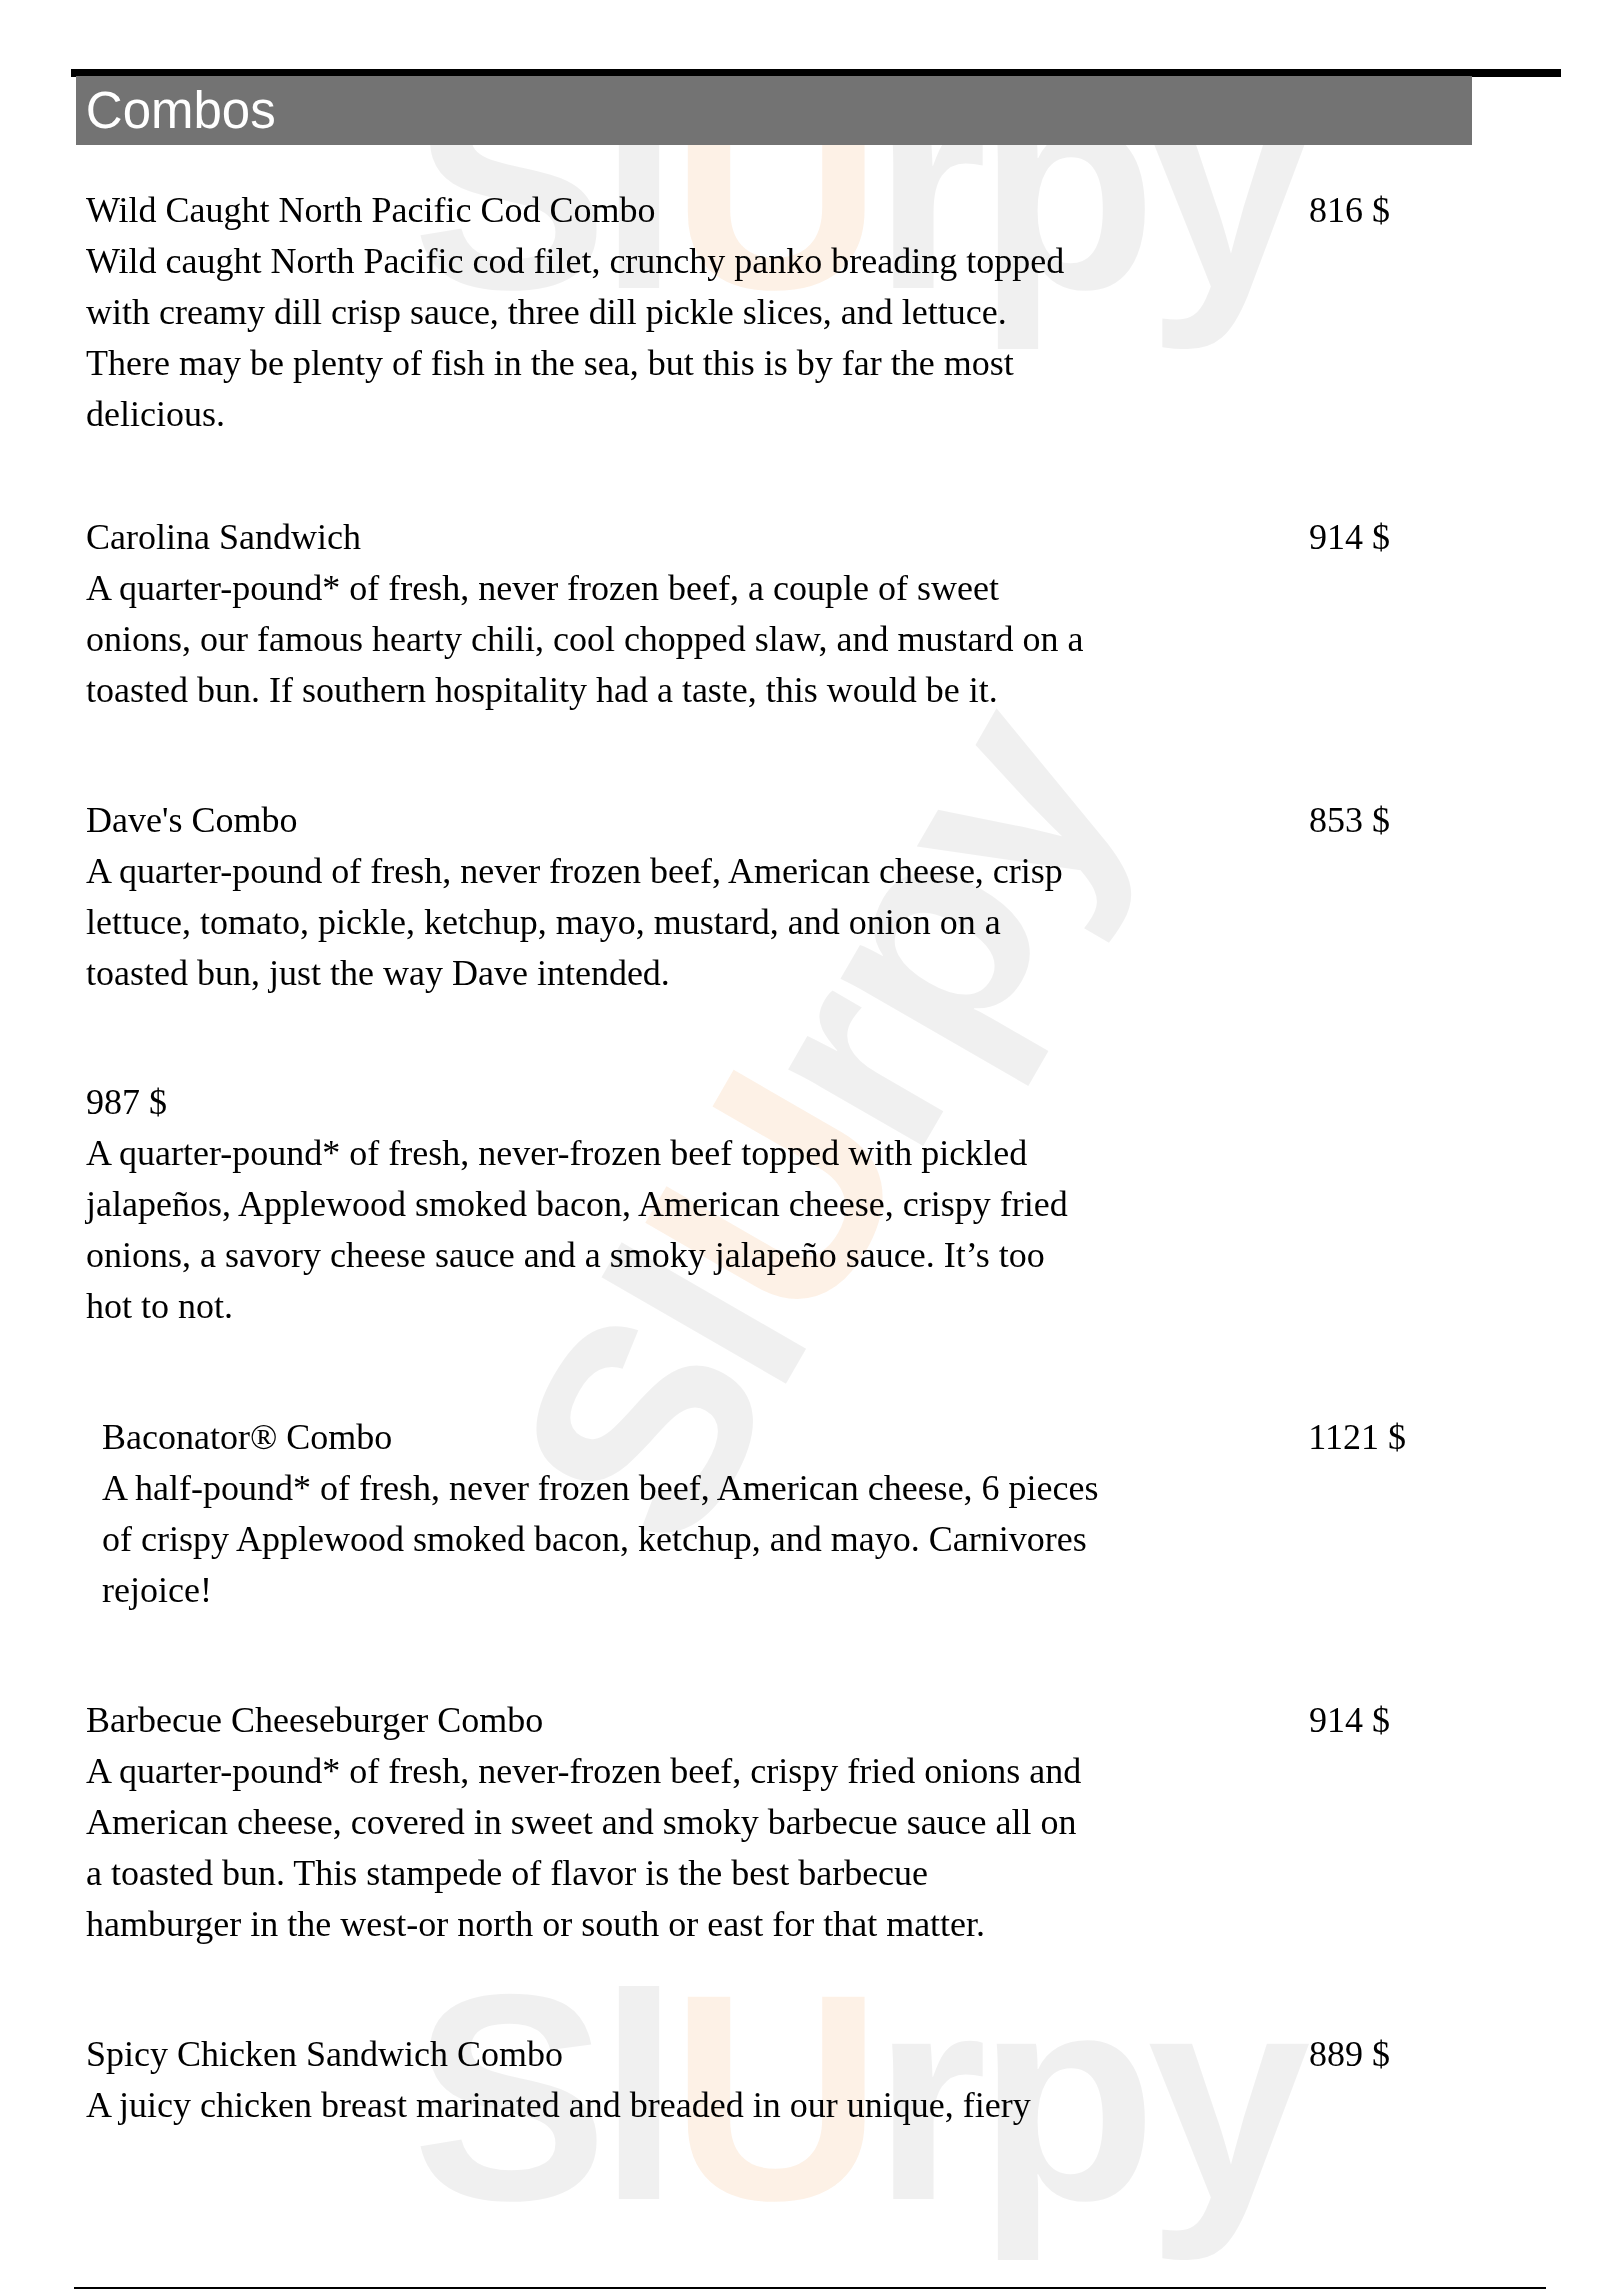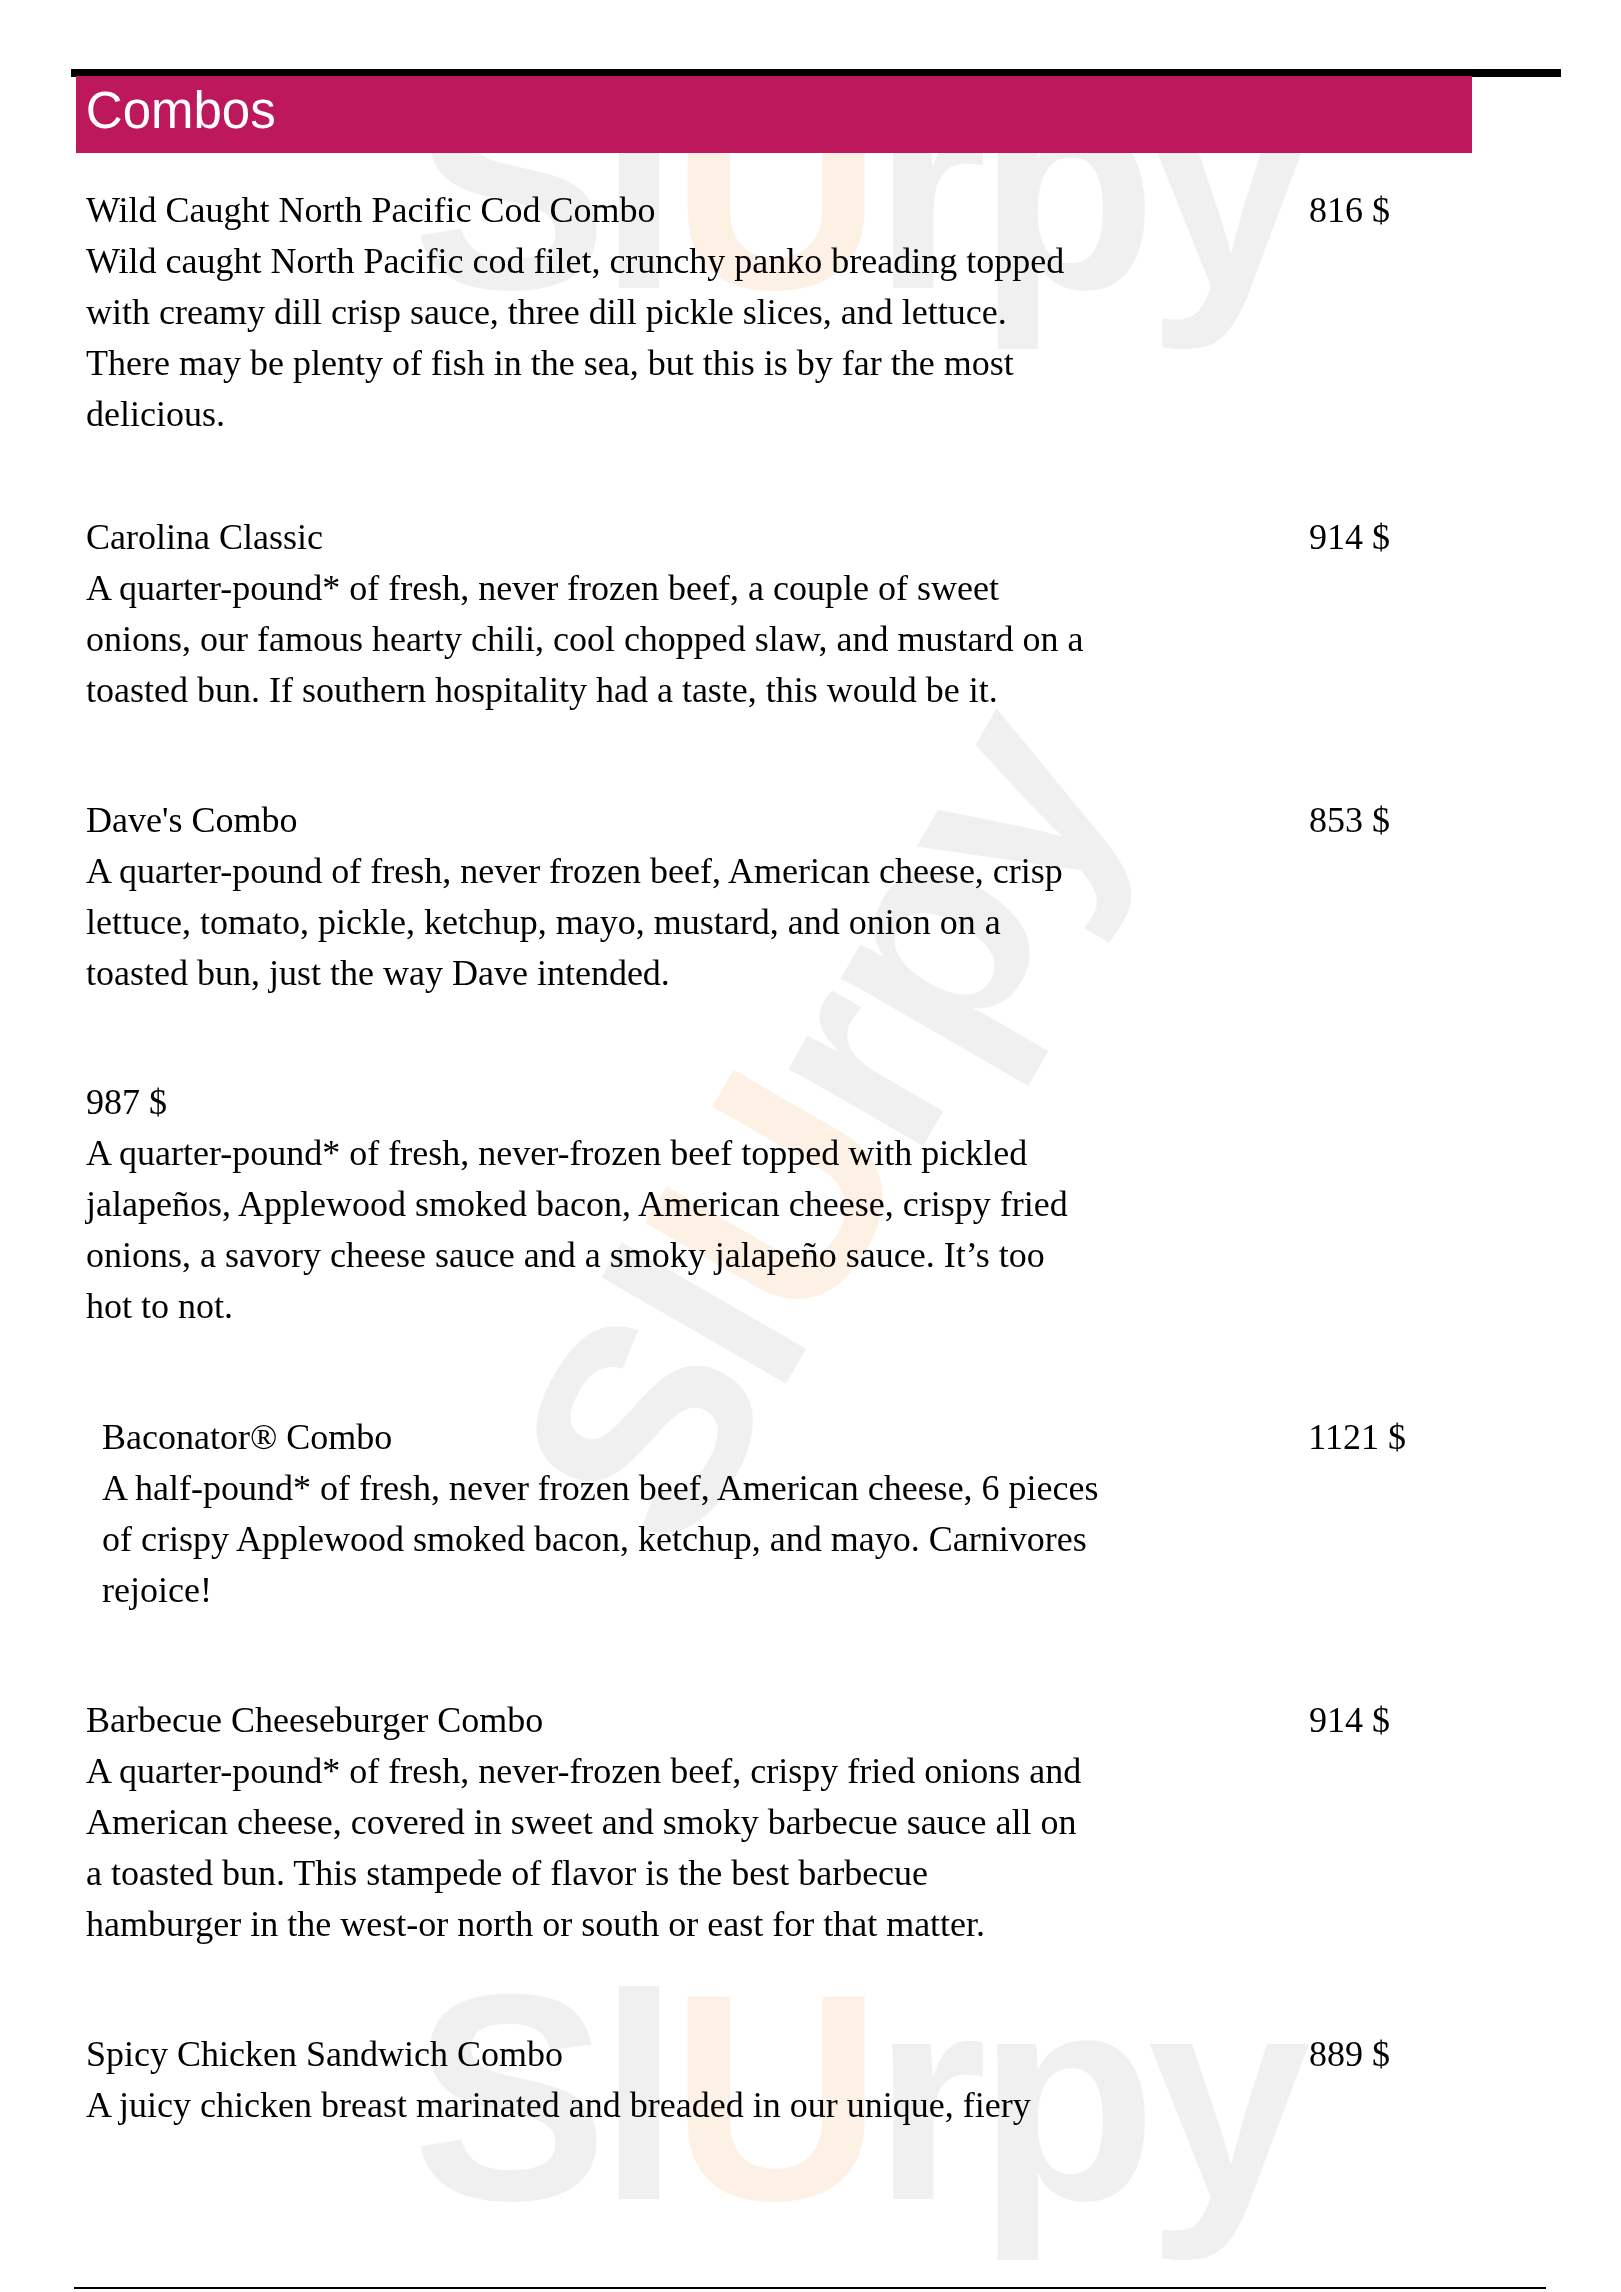--- a/index.html
+++ b/index.html
@@ -1,20 +1,20 @@
 <!DOCTYPE html>
 <html><head>
 <meta charset="utf-8">
 <style>
   html, body { margin: 0; padding: 0; background: #ffffff; }
   body { width: 1621px; height: 2293px; position: relative; overflow: hidden;
          font-family: "Liberation Serif", serif; color: #000; }
   .top-rule { position: absolute; left: 71px; top: 69px; width: 1490px; height: 7.8px; background: #000; }
-  .section-header { position: absolute; left: 76px; top: 76px; width: 1396px; height: 77px;
-         background: #be185d; }
+  .section-header { position: absolute; left: 76px; top: 76px; width: 1396px; height: 69px;
+         background: #737373; }
   .section-title { position: absolute; left: 9.8px; top: 5.9px; color: #fff;
          font-family: "Liberation Sans", sans-serif; font-size: 51px; line-height: 57px; }
   .watermark { position: absolute; left: 412px; font-family: "Liberation Sans", sans-serif;
          font-weight: bold; font-size: 294px; line-height: 294px; color: rgba(0,0,0,0.06);
          letter-spacing: -9.8px; pointer-events: none; }
   .watermark .u { color: rgba(232,113,10,0.10); }
   .item { position: absolute; left: 86px; width: 1304px; }
   .item-row { display: flex; justify-content: space-between; }
   .item-name, .item-price, .item-desc { font-size: 36px; line-height: 51px; }
   .item-price { text-align: left; white-space: nowrap; }
@@ -45,21 +45,21 @@
       <span class="item-price">816 $</span>
     </div>
   <div class="item-desc">Wild caught North Pacific cod filet, crunchy panko breading topped
 with creamy dill crisp sauce, three dill pickle slices, and lettuce.
 There may be plenty of fish in the sea, but this is by far the most
 delicious.</div>
 </div>
 
 <div class="item" style="top:512px;">
   <div class="item-row">
-      <span class="item-name">Carolina Classic</span>
+      <span class="item-name">Carolina Sandwich</span>
       <span class="item-price">914 $</span>
     </div>
   <div class="item-desc">A quarter-pound* of fresh, never frozen beef, a couple of sweet
 onions, our famous hearty chili, cool chopped slaw, and mustard on a
 toasted bun.  If southern hospitality had a taste, this would be it.</div>
 </div>
 
 <div class="item" style="top:795px;">
   <div class="item-row">
       <span class="item-name">Dave's Combo</span>

